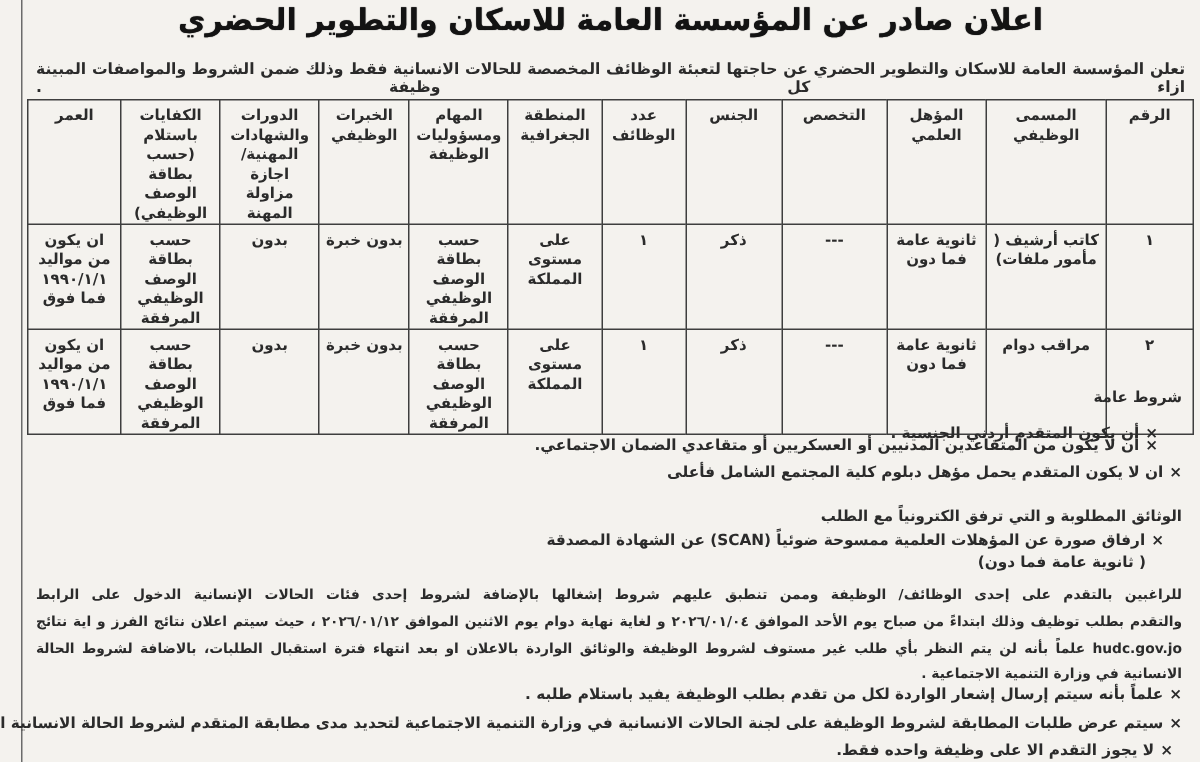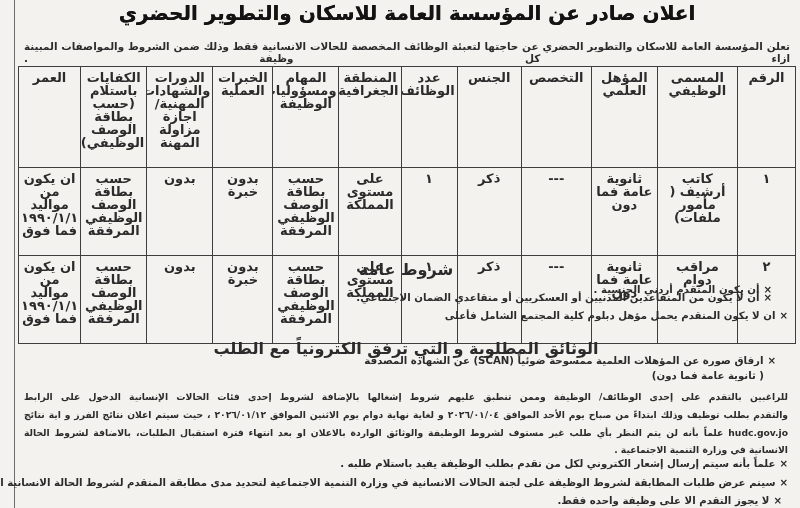--- a/index.html
+++ b/index.html
@@ -26,34 +26,34 @@
     text-align:justify; text-align-last:justify;
   }
 
   table.jobs-table {
     position:absolute; top:66px; left:18px; width:778px;
     border-collapse:collapse; table-layout:fixed;
     background:transparent;
   }
   .jobs-table th, .jobs-table td {
     border:1px solid #3e3e3e;
-    font-size:13px; font-weight:700; color:#2b2b2b;
+    font-size:10px; font-weight:700; color:#2b2b2b;
     text-align:center; vertical-align:top;
-    padding:4px 2px 18px; line-height:13px;
+    padding:4px 2px 0; line-height:13px;
     overflow:hidden;
   }
   .jobs-table thead tr { height:66px; }
   .jobs-table tbody tr { height:63px; }
 
   .line {
     position:absolute; right:12px; left:24px;
     direction:rtl; text-align:right;
     font-size:10.2px; font-weight:700; white-space:nowrap;
   }
-  .sec-title { font-size:16px;text-align:center; }
+  .sec-title { font-size:10px; }
   .bm { margin-left:4px; }
   .ind16 { padding-right:16px; }
   .ind12 { padding-right:12px; }
   .ind24 { padding-right:24px; }
   .ind6  { padding-right:6px; }
 
   .pline {
     position:absolute; right:12px; left:24px;
     direction:rtl; font-size:9.2px; font-weight:700;
     white-space:normal; text-align:justify; text-align-last:justify;
@@ -90,21 +90,21 @@
     <thead>
       <tr>
         <th>الرقم</th>
         <th>المسمى الوظيفي</th>
         <th>المؤهل العلمي</th>
         <th>التخصص</th>
         <th>الجنس</th>
         <th>عدد الوظائف</th>
         <th>المنطقة الجغرافية</th>
         <th>المهام ومسؤوليات الوظيفة</th>
-        <th>الخبرات العملية</th>
+        <th>الخبرات الوظيفي</th>
         <th>الدورات والشهادات المهنية/ اجازة مزاولة المهنة</th>
         <th>الكفايات باستلام (حسب بطاقة الوصف الوظيفي)</th>
         <th>العمر</th>
       </tr>
     </thead>
     <tbody>
       <tr>
         <td>١</td>
         <td>كاتب أرشيف ( مأمور ملفات)</td>
         <td>ثانوية عامة فما دون</td>
@@ -152,21 +152,21 @@
     <span class="bm">×</span><span>ارفاق صورة عن المؤهلات العلمية ممسوحة ضوئياً (SCAN) عن الشهادة المصدقة</span>
   </div>
   <div class="line ind24" style="top:370px">( ثانوية عامة فما دون)</div>
 
   <div class="pline" style="top:389px">للراغبين بالتقدم على إحدى الوظائف/ الوظيفة وممن تنطبق عليهم شروط إشغالها بالإضافة لشروط إحدى فئات الحالات الإنسانية الدخول على الرابط https://applyjobs.spac.gov.jo للاطلاع على الشروط</div>
   <div class="pline" style="top:407px">والتقدم بطلب توظيف وذلك ابتداءً من صباح يوم الأحد الموافق ٢٠٢٦/٠١/٠٤ و لغاية نهاية دوام يوم الاثنين الموافق ٢٠٢٦/٠١/١٢ ، حيث سيتم اعلان نتائج الفرز و اية نتائج خاصة بالوظيفة على موقع المؤسسة WWW.</div>
   <div class="pline" style="top:425px">hudc.gov.jo علماً بأنه لن يتم النظر بأي طلب غير مستوف لشروط الوظيفة والوثائق الواردة بالاعلان او بعد انتهاء فترة استقبال الطلبات، بالاضافة لشروط الحالة الانسانية، بعد عرضها واعتمادها من لجنة الحالات</div>
   <div class="pline short" style="top:442px">الانسانية في وزارة التنمية الاجتماعية .</div>
 
   <div class="line" style="top:458px">
-    <span class="bm">×</span><span>علماً بأنه سيتم إرسال إشعار الكتروني لكل من تقدم بطلب الوظيفة يفيد باستلام طلبه .</span>
+    <span class="bm">×</span><span>علماً بأنه سيتم إرسال إشعار الواردة لكل من تقدم بطلب الوظيفة يفيد باستلام طلبه .</span>
   </div>
   <div class="line" style="top:477px">
     <span class="bm">×</span><span>سيتم عرض طلبات المطابقة لشروط الوظيفة على لجنة الحالات الانسانية في وزارة التنمية الاجتماعية لتحديد مدى مطابقة المتقدم لشروط الحالة الانسانية المتقدم عليها.</span>
   </div>
   <div class="line ind6" style="top:495px">
     <span class="bm">×</span><span>لا يجوز التقدم الا على وظيفة واحده فقط.</span>
   </div>
 
 </div>
 

